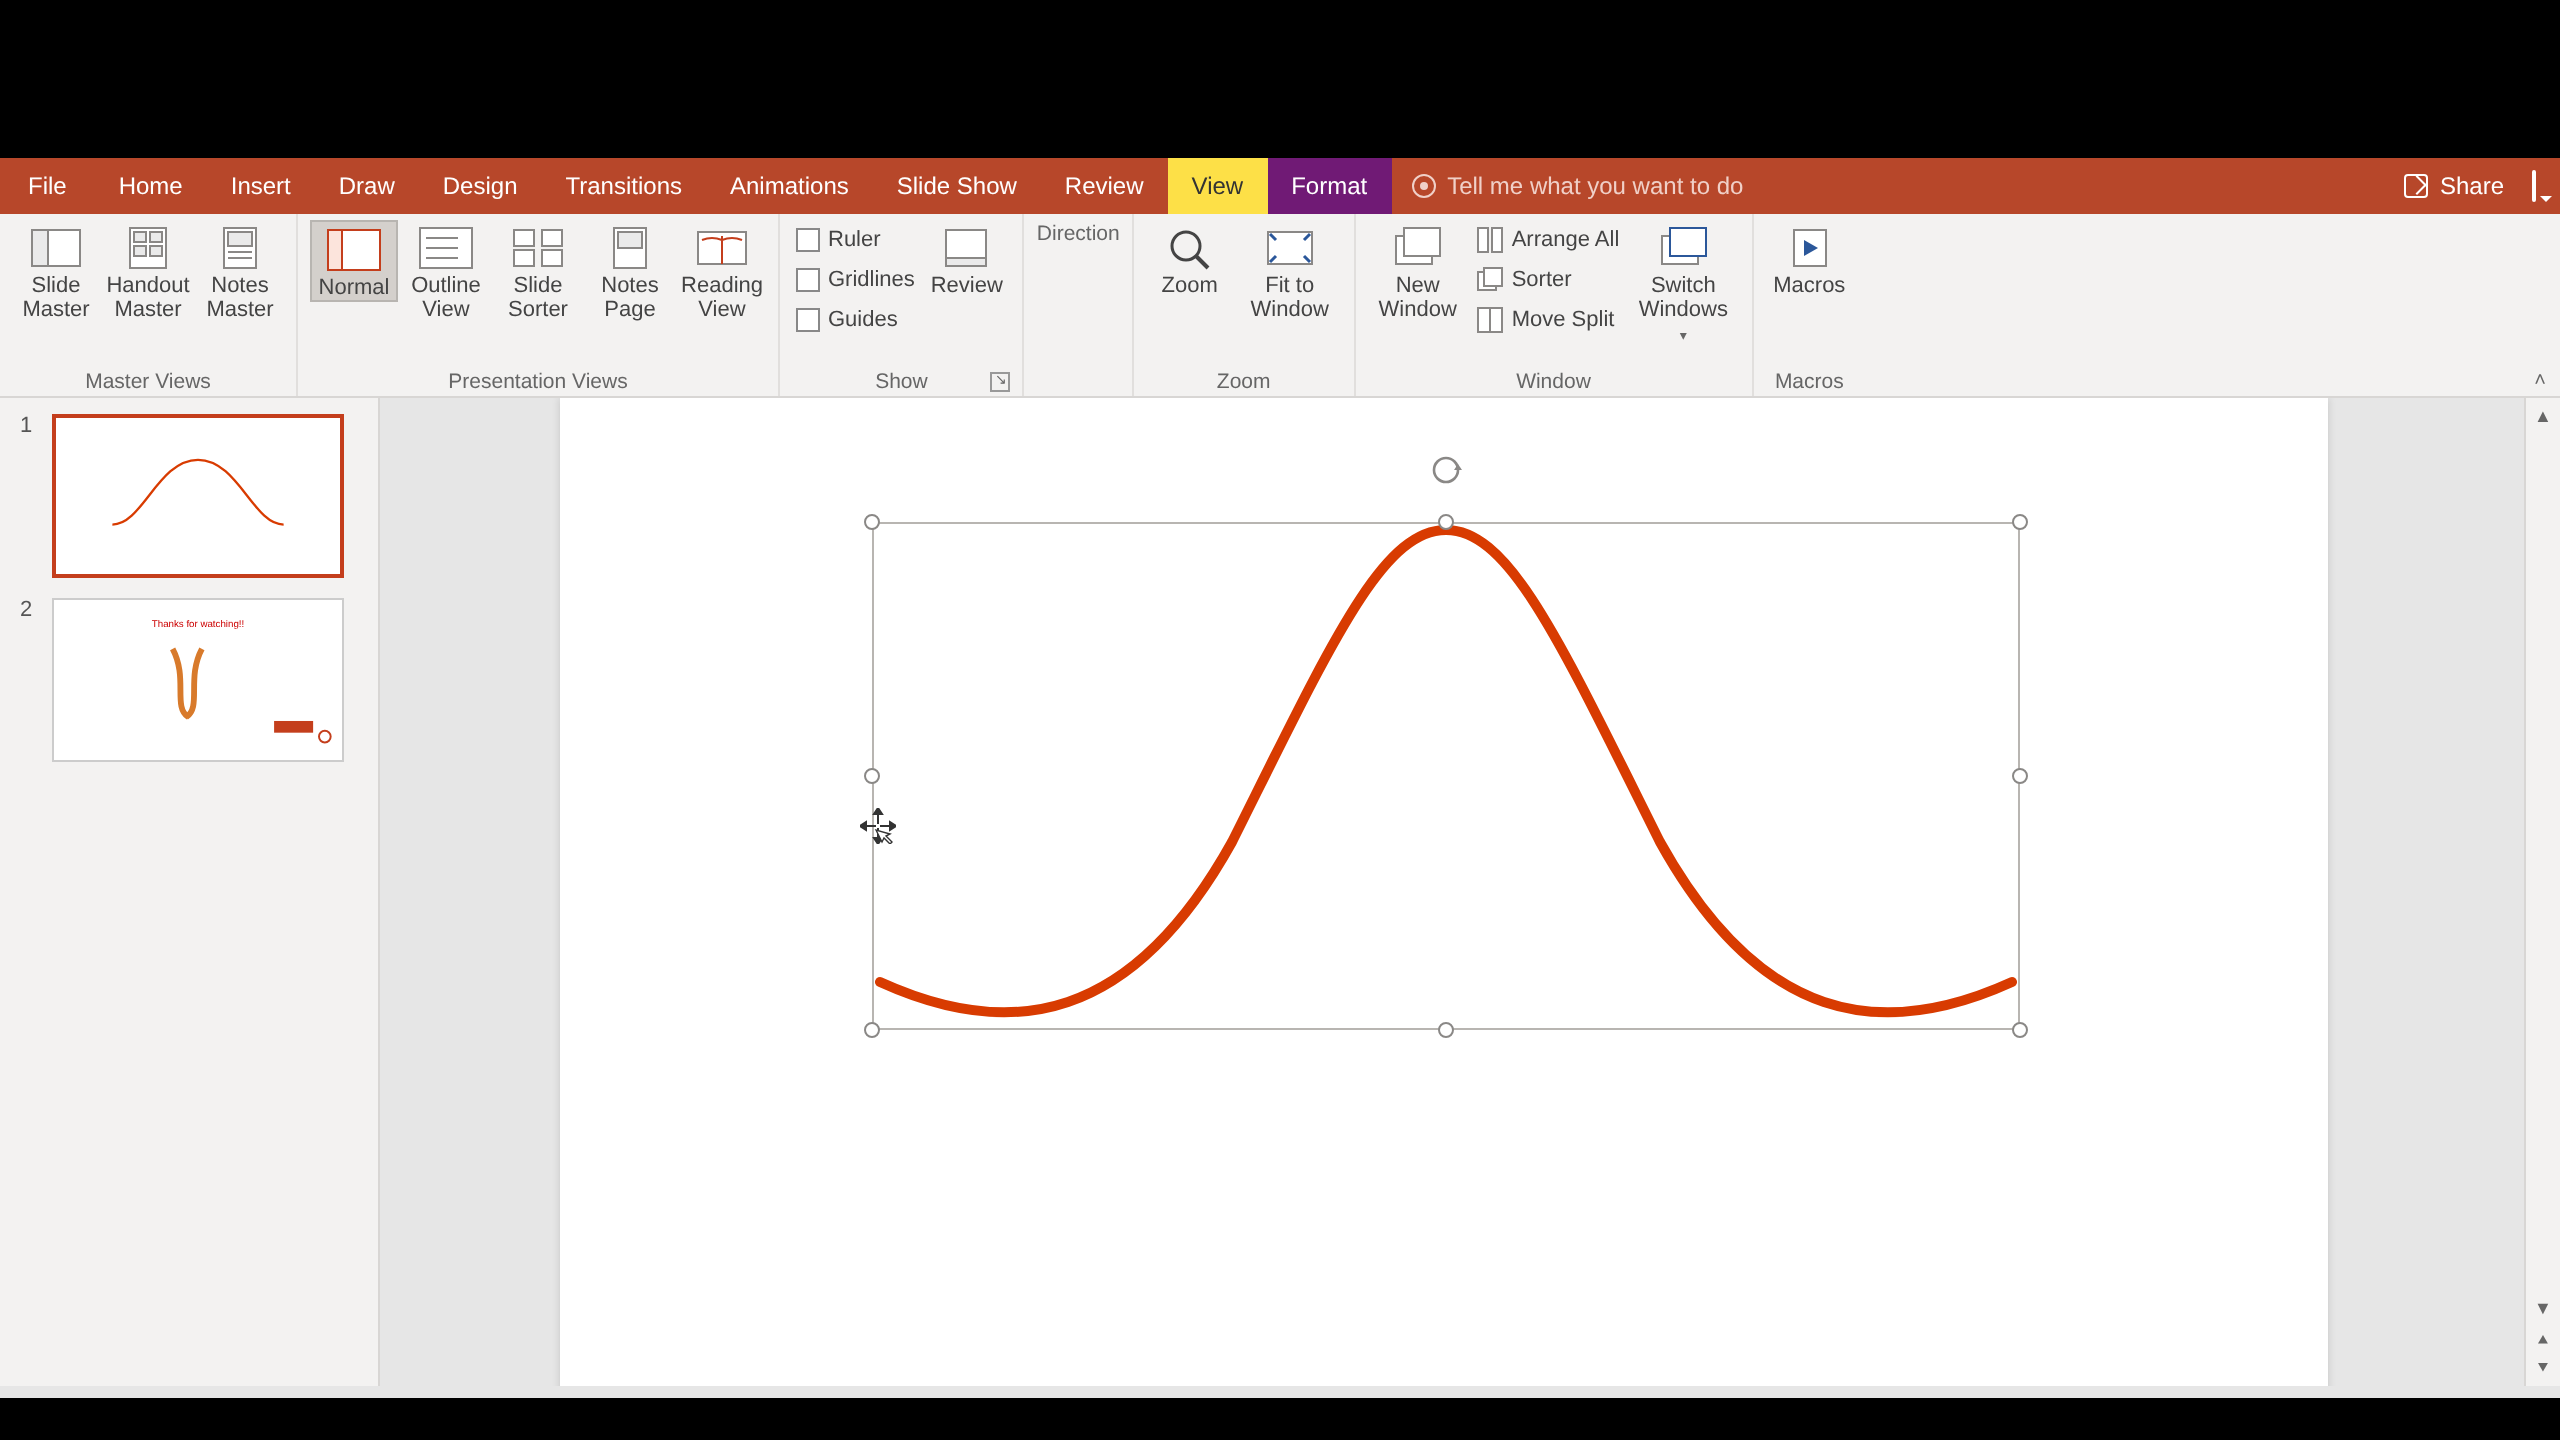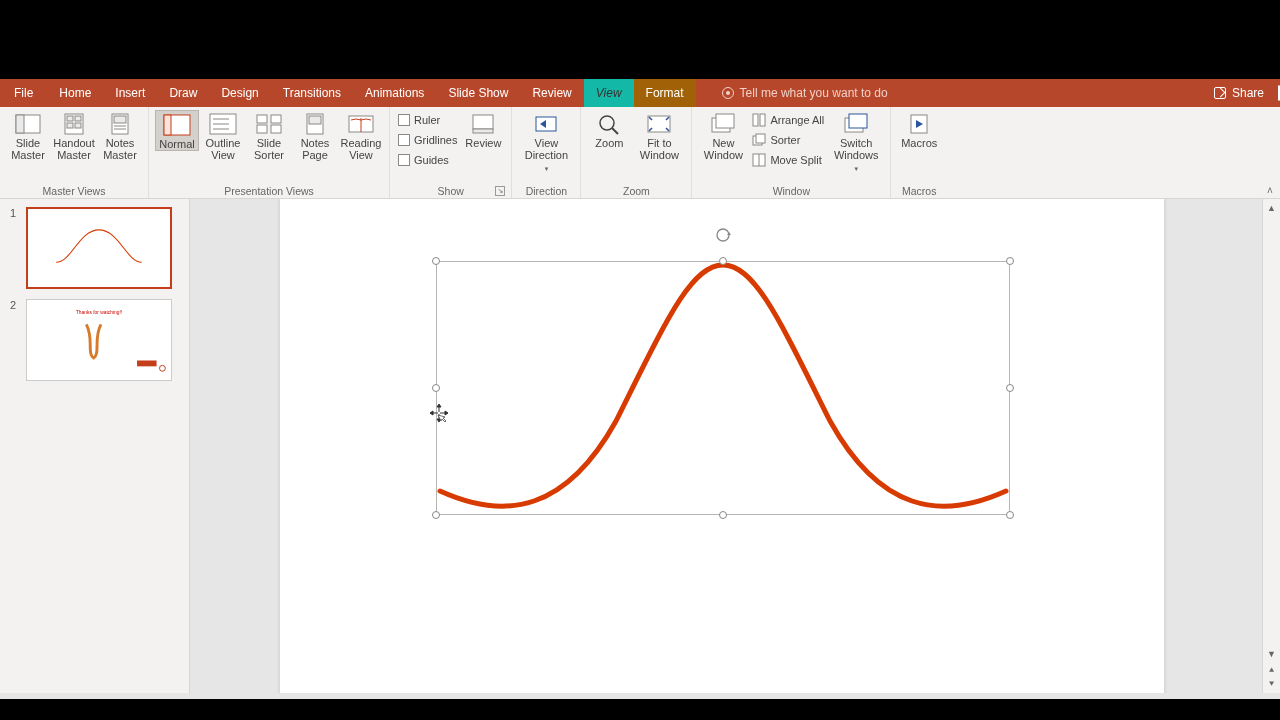--- a/index.html
+++ b/index.html
@@ -7,25 +7,25 @@
 .app { width: 1280px; height: 720px; display: flex; flex-direction: column; margin-top: 29px; }
 .letterbox-top, .letterbox-bottom { background: #000; }
 .letterbox-top { height: 50px; }
 .letterbox-bottom { height: 50px; }
 .main-window { flex: 1; display: flex; flex-direction: column; background: #fff; }
 
 
 .tabbar { background: #b7472a; height: 28px; display: flex; align-items: stretch; color: #fff; font-size: 12px; }
 .tabbar .tab { padding: 0 12px; display: flex; align-items: center; cursor: pointer; }
 .tabbar .tab.file { padding: 0 14px; }
-.tabbar .tab.active { background: #14b8a6; color: #333; font-style: italic; }
-.tabbar .tab.format { background: #a16207; }
-.tabbar .tellme { display: flex; align-items: center; color: #f0d0c8; font-size: 12px; padding-left: 26px; gap: 6px; }
+.tabbar .tab.active { background: #fde047; color: #333; }
+.tabbar .tab.format { background: #701a75; }
+.tabbar .tellme { display: flex; align-items: center; color: #f0d0c8; font-size: 12px; padding-left: 10px; gap: 6px; }
 .tabbar .spacer { flex: 1; }
-.tabbar .right { display: flex; align-items: center; gap: 14px; }
+.tabbar .right { display: flex; align-items: center; gap: 14px; padding-right: 12px; }
 .bulb { width: 12px; height: 12px; border: 1px solid #f0d0c8; border-radius: 50%; position: relative; }
 .bulb::after { content: ""; position: absolute; width: 4px; height: 4px; background: #f0d0c8; border-radius: 50%; left: 3px; top: 3px; }
 
 
 .ribbon { background: #f3f2f1; border-bottom: 1px solid #d8d6d4; height: 92px; display: flex; font-size: 11px; color: #444; }
 .group { border-right: 1px solid #e1dfdd; display: flex; flex-direction: column; padding: 3px 6px 1px 6px; }
 .group-body { flex: 1; display: flex; align-items: flex-start; gap: 2px; }
 .group-label { text-align: center; color: #666; font-size: 10.5px; padding-top: 1px; position: relative; }
 .group-label .launcher { position: absolute; right: 0; bottom: 1px; width: 10px; height: 10px; border: 1px solid #999; font-size: 7px; line-height: 8px; color: #666; }
 .bigbtn { display: flex; flex-direction: column; align-items: center; justify-content: flex-start; width: 44px; padding: 2px 2px 0 2px; cursor: pointer; text-align: center; line-height: 12px; gap: 2px; }
@@ -208,30 +208,20 @@
                   <rect x="4" y="2" width="20" height="14" fill="#fff" stroke="#8a8886"></rect>
                   <rect x="4" y="16" width="20" height="4" fill="#eaeaea" stroke="#8a8886"></rect>
                 </svg></span>
             <span>Review</span>
           </div>
         </div>
         <div class="group-label"><span>Show</span><span class="launcher">↘</span></div>
       </div>
 
       <div class="group">
-        <div class="group-body">
-          <div class="bigbtn" style="width:56px">
-            <span class="ico"><svg viewBox="0 0 28 22">
-                  <rect x="4" y="4" width="20" height="14" fill="#fff" stroke="#2b579a"></rect>
-                  <polygon points="8,11 14,7 14,15" fill="#2b579a"></polygon>
-                </svg></span>
-            <span>View Direction</span>
-            <span style="font-size:7px;color:#666">▾</span>
-          </div>
-        </div>
         <div class="group-label">Direction</div>
       </div>
 
       <div class="group">
         <div class="group-body">
           <div class="bigbtn">
             <span class="ico"><svg viewBox="0 0 28 22">
                   <circle cx="12" cy="10" r="7" fill="none" stroke="#444" stroke-width="1.5"></circle>
                   <line x1="17" y1="15" x2="23" y2="21" stroke="#444" stroke-width="2"></line>
                 </svg></span>

